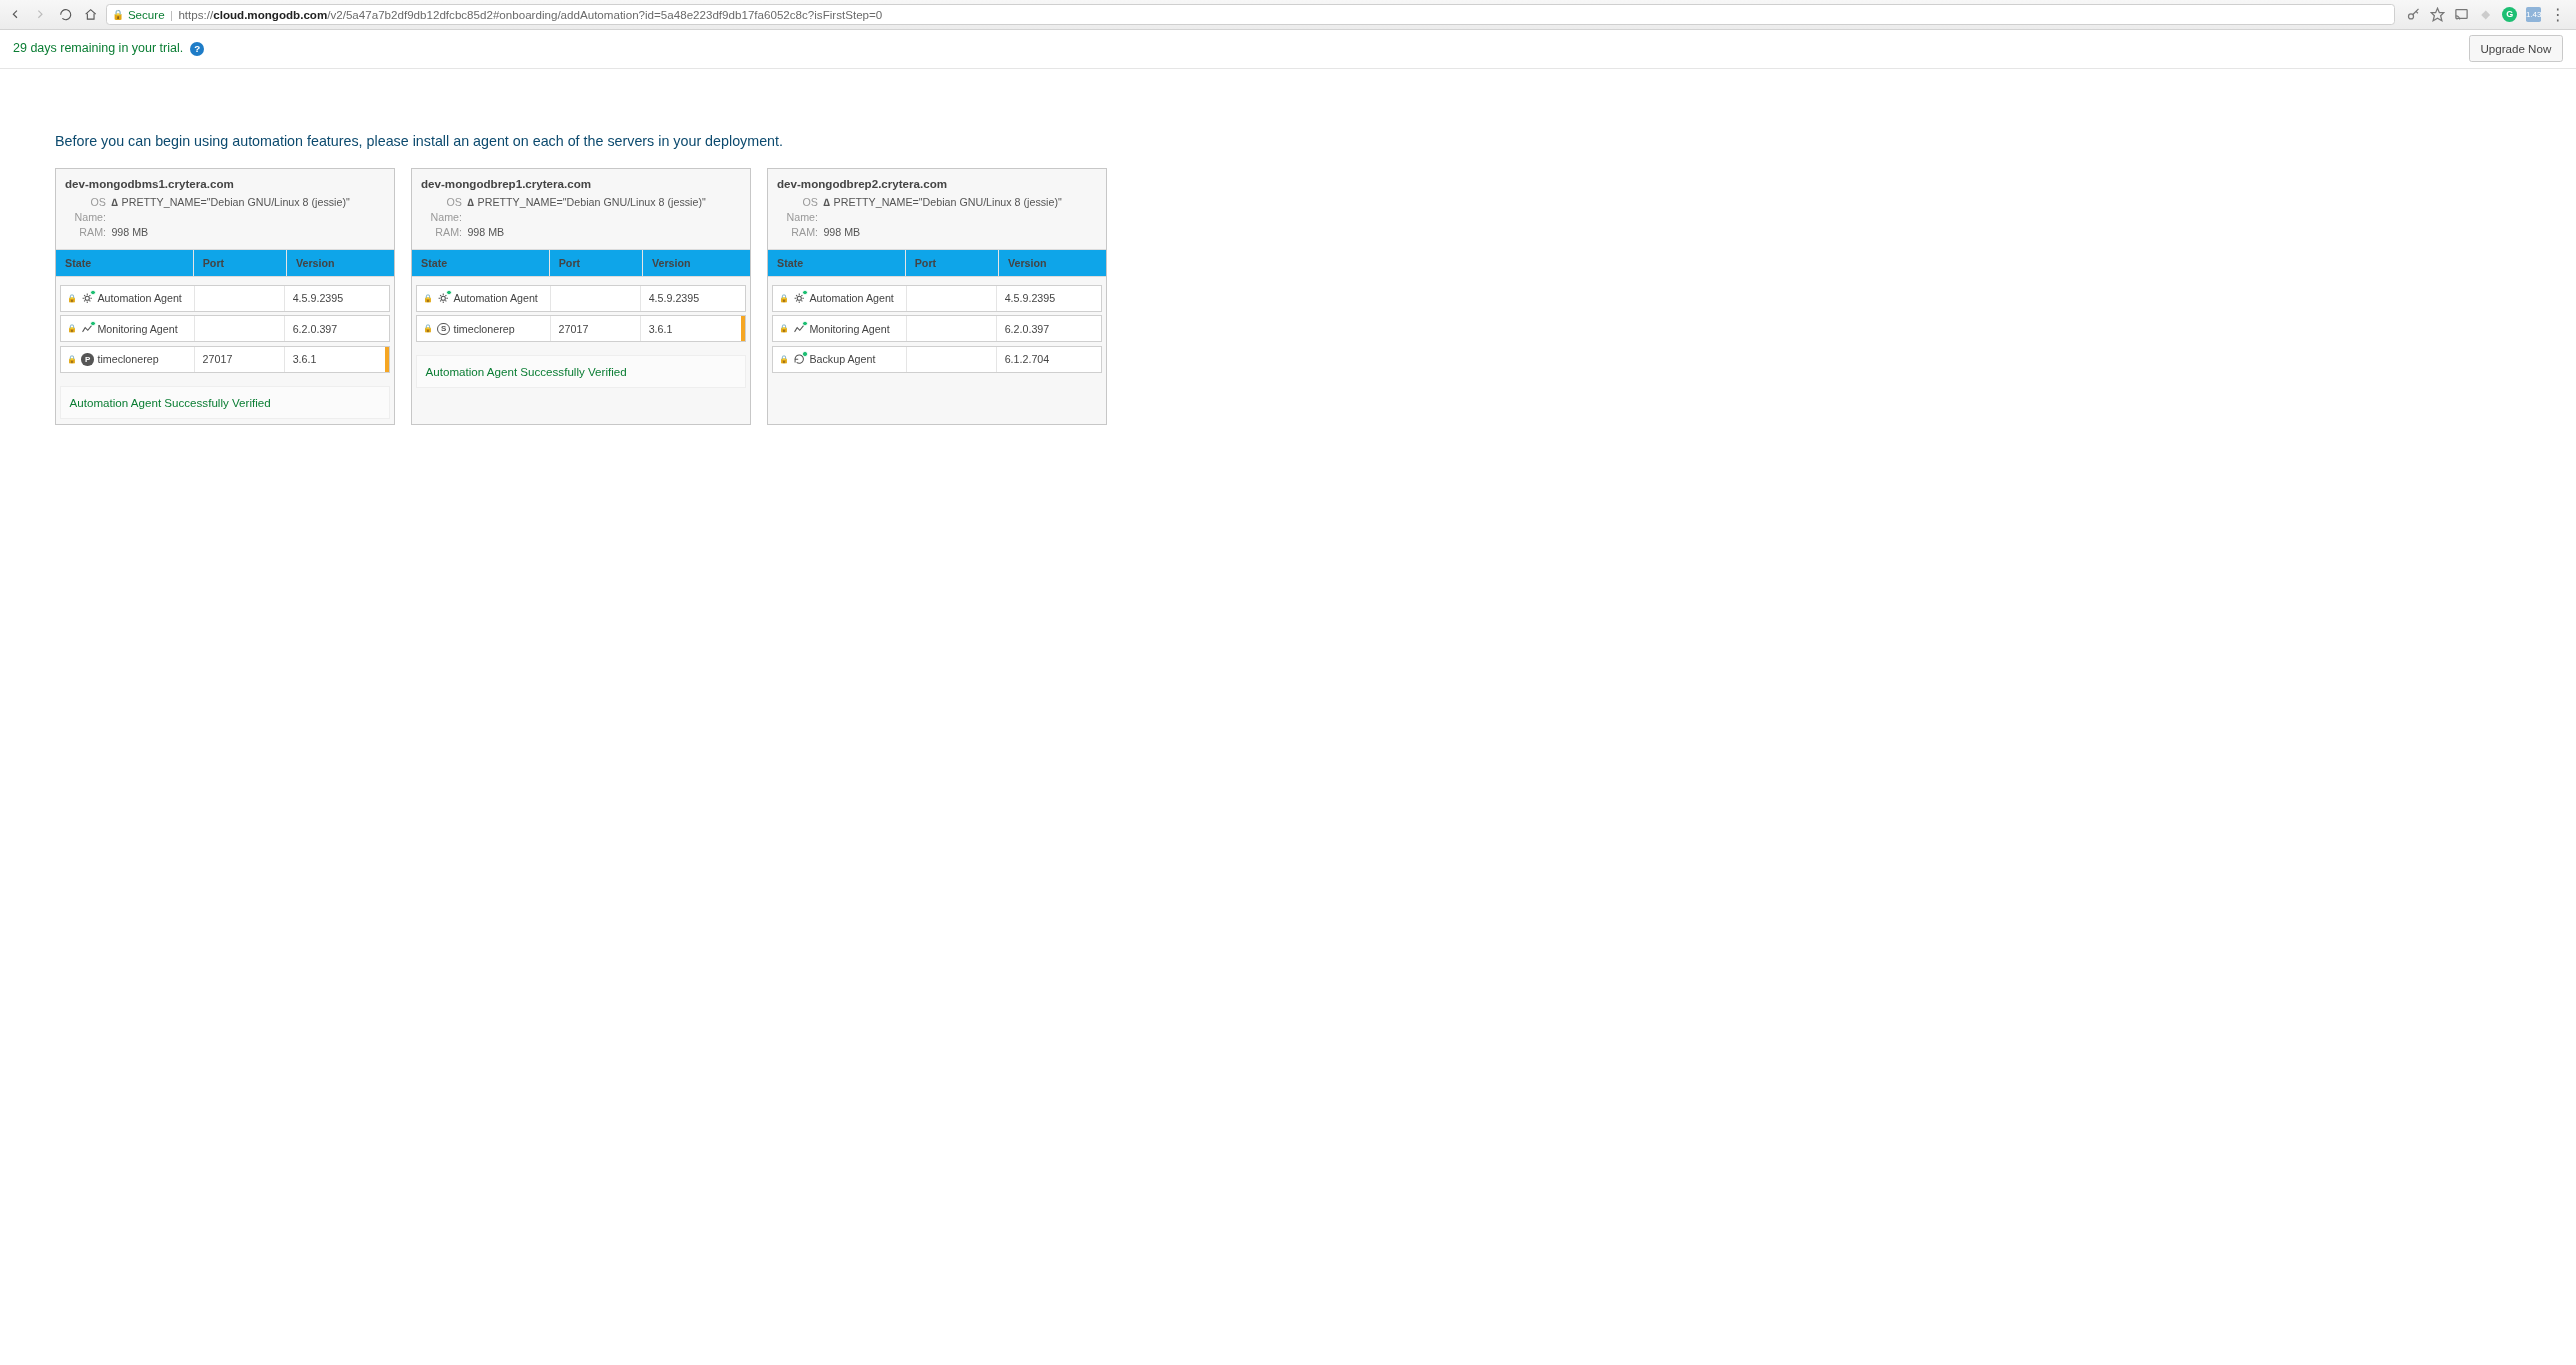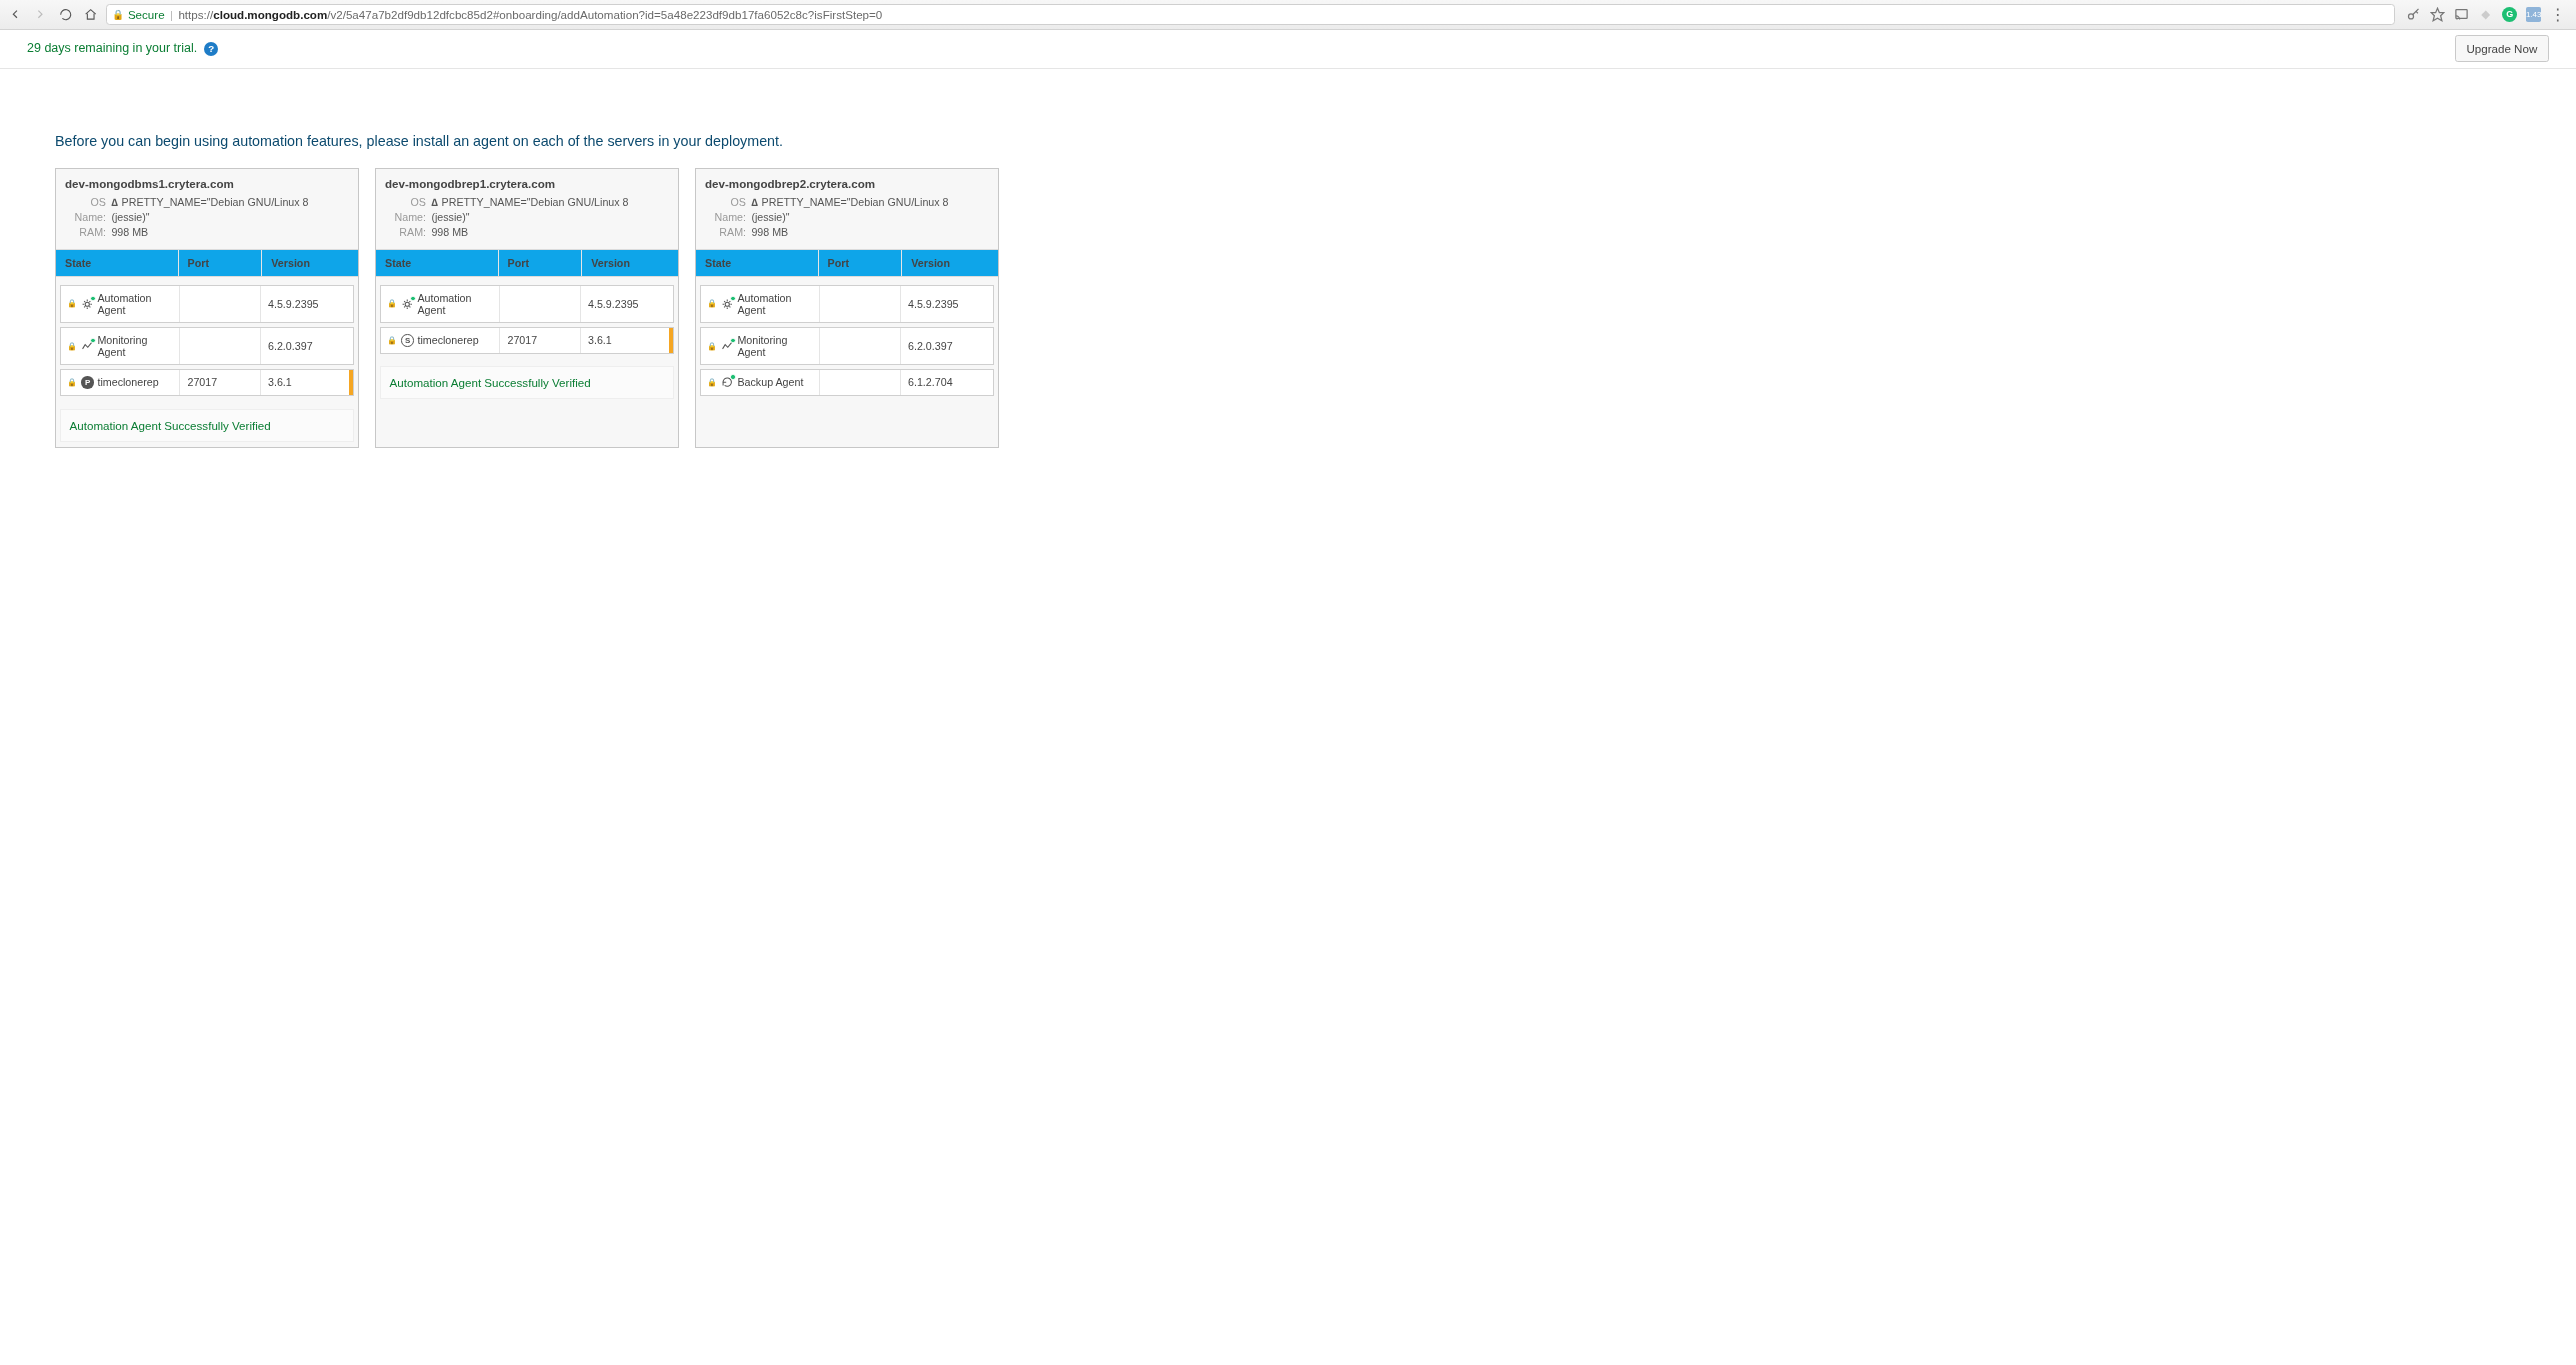--- a/index.html
+++ b/index.html
@@ -15,32 +15,32 @@
   .url-sep { color: #bbb; margin-right: 5.4px; }
   .url-domain { color: #222; font-weight: 600; }
   .url-rest { color: #6a6a6a; white-space: nowrap; }
   .chrome-icons { display: flex; align-items: center; gap: 9px; padding: 0 5.4px; color: #777; }
   .chrome-icons svg, .chrome-icons span { width: 15px; height: 15px; display: inline-flex; align-items: center; justify-content: center; }
   .grammarly { width: 16px; height: 16px; border-radius: 50%; background: #1dbf73; color: #fff; font-size: 9px; font-weight: bold; }
   .cloud-badge { font-size: 8px; background: #8fb4d9; color: #fff; padding: 0.9px 2.7px; border-radius: 1.8px; }
   .kebab { font-size: 16px; color: #666; }
 
   
-  .trial-banner { height: 39px; border-bottom: 0.9px solid #e5e5e5; display: flex; align-items: center; justify-content: space-between; padding: 0 27px; }
+  .trial-banner { height: 39px; border-bottom: 0.9px solid #e5e5e5; display: flex; align-items: center; justify-content: space-between; padding: 0 13px; }
   .trial-text { color: #0a7d33; font-size: 12.5px; }
   .trial-help { display: inline-flex; width: 14.3px; height: 14.3px; border-radius: 50%; background: #1e7cc7; color: #fff; font-size: 9.8px; font-weight: bold; align-items: center; justify-content: center; margin-left: 3.6px; }
   .upgrade-btn { border: 0.9px solid #c9c9c9; background: #f7f7f7; border-radius: 2.7px; padding: 6.3px 10.7px; font-size: 11.6px; color: #444; cursor: pointer; }
 
   
   .page { padding: 27px 55px; }
   .page-title { font-size: 29.5px; font-weight: 300; color: #444; letter-spacing: 0.3px; }
   .page-desc { margin-top: 34px; font-size: 14.3px; color: #0c4a6e; max-width: 734px; line-height: 1.55; }
 
   .cards { margin-top: 16px; display: flex; flex-wrap: wrap; gap: 16px; }
-  .server-card { width: 304px; border: 0.9px solid #c7c7c7; background: #f7f7f7; }
+  .server-card { width: 340px; border: 0.9px solid #c7c7c7; background: #f7f7f7; }
   .card-head { padding: 8px 9px 0 9px; }
   .server-name { font-size: 11.6px; font-weight: 600; color: #444; }
   .meta { margin-top: 5.4px; font-size: 10.7px; color: #888; }
   .meta-row { display: flex; align-items: flex-start; gap: 5.4px; line-height: 1.4; }
   .meta-label { width: 41px; text-align: right; color: #999; }
   .meta-val { color: #555; flex: 1; }
   .linux-icon { font-weight: bold; margin-right: 3.6px; }
 
   .tbl-head { display: flex; border-top: 0.9px solid #dcdcdc; border-bottom: 0.9px solid #dcdcdc; background: #0ea5e9; margin-top: 9px; }
   .tbl-head div { padding: 7.2px 9px; font-size: 10.7px; font-weight: 600; color: #444; border-right: 0.9px solid #e5e5e5; }

